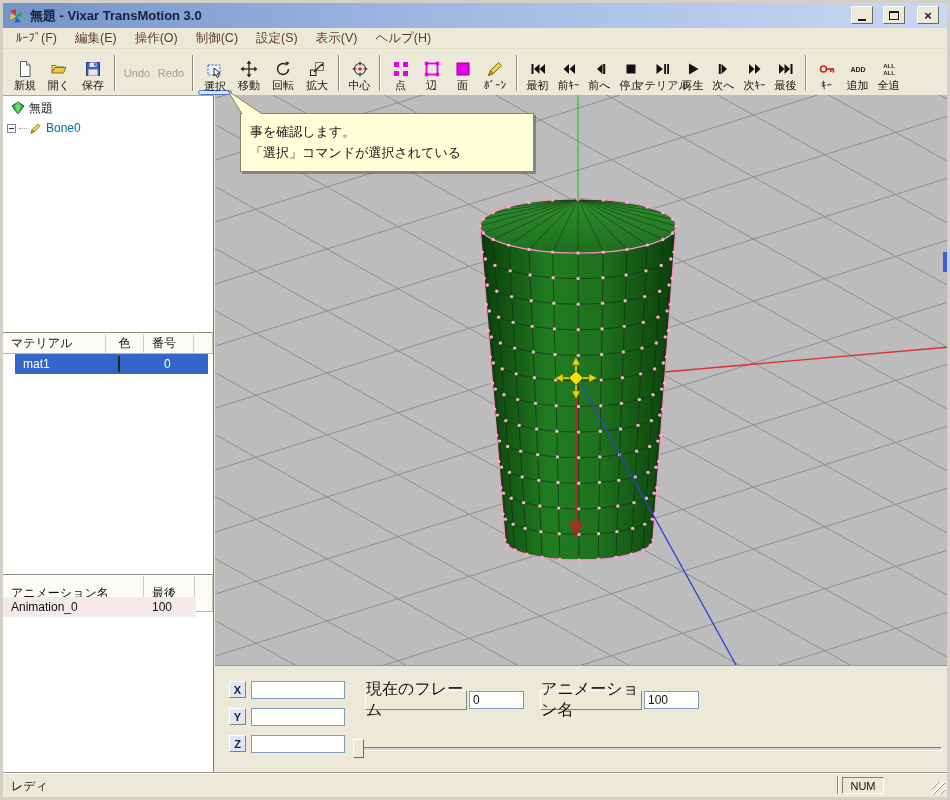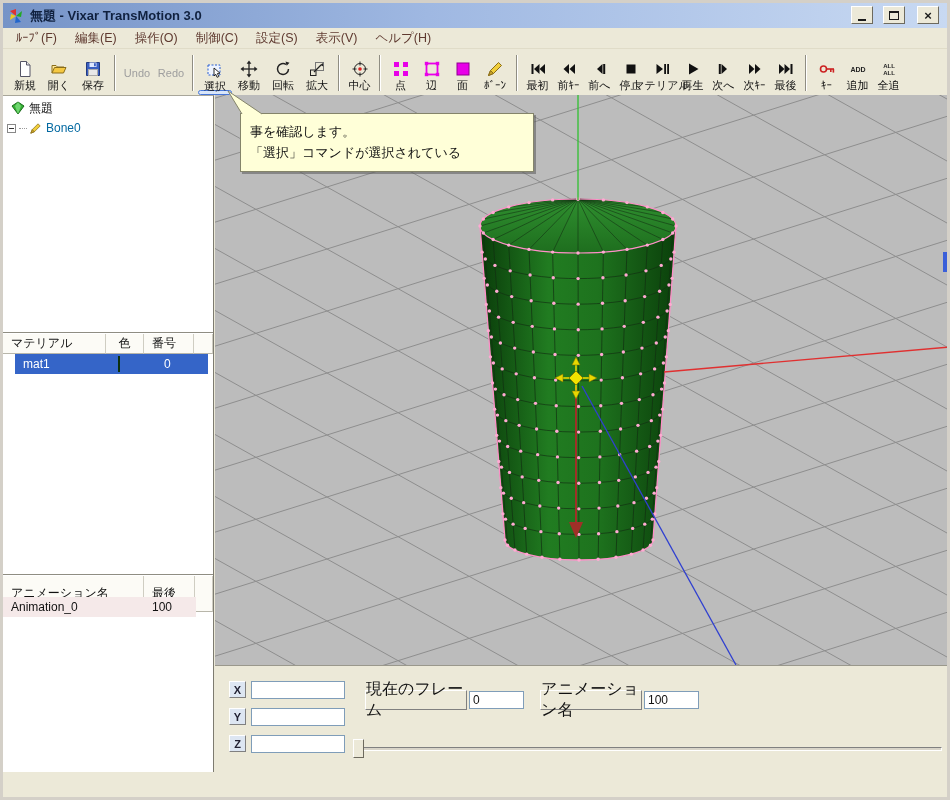--- a/index.html
+++ b/index.html
@@ -740,14 +740,20 @@
 
     <span class="frame-label" style="left:150px;top:24px;width:102px;">現在のフレーム</span>
     <input class="field" style="left: 254px; top: 25px; width: 55px;" value="0">
     <span class="frame-label" style="left:325px;top:24px;width:102px;">アニメーション名</span>
     <input class="field" style="left: 429px; top: 25px; width: 55px;" value="100">
 
     <div class="slider-track"></div>
     <div class="slider-thumb"></div>
   </div>
 
+  <div class="statusbar">
+    <span class="status-text">レディ</span>
+    <span class="status-div"></span>
+    <span class="num-box">NUM</span>
+    <span class="grip"></span>
+  </div>
 
 </div>
 
 </body></html>

